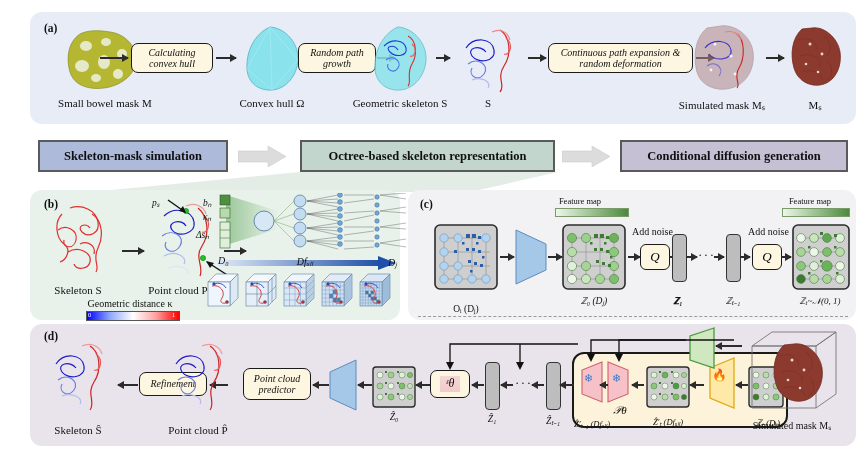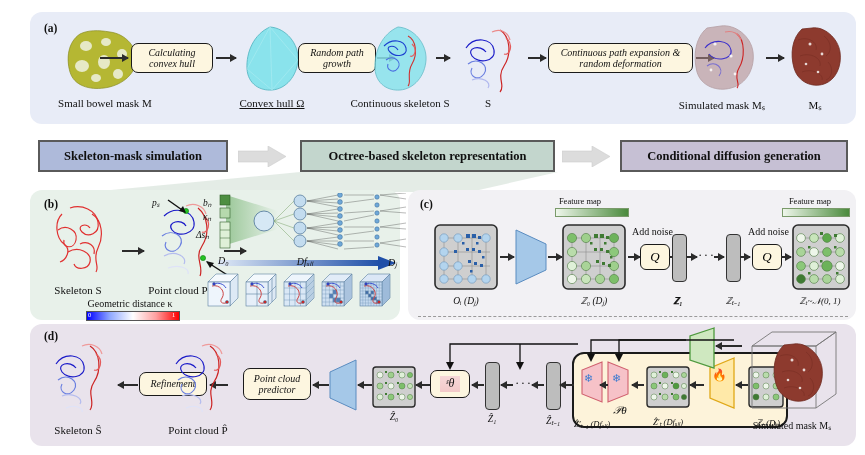--- a/index.html
+++ b/index.html
@@ -131,22 +131,22 @@
     </g>
     <g fill="#f0e8e6" opacity="0.9">
       <circle cx="26" cy="20" r="1.5"></circle>
         <circle cx="38" cy="30" r="1.4"></circle>
       <circle cx="22" cy="40" r="1.3"></circle>
         <circle cx="34" cy="48" r="1.3"></circle>
     </g>
   </svg>
 
   <div class="cap" style="left:105px;top:97px;">Small bowel mask M</div>
-  <div class="cap" style="left:272px;top:97px;text-decoration:underline;">Convex hull Ω</div>
-  <div class="cap" style="left:400px;top:97px;">Continuous skeleton S</div>
+  <div class="cap" style="left:272px;top:97px;">Convex hull Ω</div>
+  <div class="cap" style="left:400px;top:97px;">Geometric skeleton S</div>
   <div class="cap" style="left:488px;top:97px;">S</div>
   <div class="cap" style="left:722px;top:97px;">Simulated mask Mₛ</div>
   <div class="cap" style="left:815px;top:97px;">Mₛ</div>
 
   <div class="banner" style="left:38px;width:190px;background:#aebada;">Skeleton-mask simulation</div>
   <svg class="bigarrow" style="left:238px;" viewBox="0 0 48 21">
     <polygon points="0,5 30,5 30,0 48,10.5 30,21 30,16 0,16" fill="#dcdcdc" stroke="#cfcfcf" stroke-width="0.6"></polygon>
   </svg>
   <div class="banner" style="left:300px;width:255px;background:#c3d6cd;">Octree-based skeleton representation</div>
   <svg class="bigarrow" style="left:562px;" viewBox="0 0 48 21">
@@ -477,21 +477,21 @@
       <rect x="20" y="26" width="3" height="3"></rect>
         <rect x="34" y="36" width="3" height="3"></rect>
       <rect x="40" y="38" width="3" height="3"></rect>
         <rect x="46" y="40" width="3" height="3"></rect>
       <rect x="28" y="18" width="2.5" height="2.5"></rect>
         <rect x="42" y="18" width="2.5" height="2.5"></rect>
       <rect x="48" y="32" width="2.5" height="2.5"></rect>
         <rect x="36" y="46" width="2.5" height="2.5"></rect>
     </g>
   </svg>
-  <div class="lblc" style="left:466px;top:294px;font-style:italic;">Oᵢ (Dⱼ)</div>
+  <div class="lblc" style="left:466px;top:302px;">Oᵢ (Dⱼ)</div>
 
   <div class="arrow" style="left:500px;top:256px;width:14px;"></div>
   <svg style="position:absolute;left:514px;top:228px;" width="34" height="58">
     <polygon points="2,2 32,16 32,42 2,56" fill="#a5c8e8" stroke="#5a8cc0" stroke-width="1"></polygon>
   </svg>
   <div class="arrow" style="left:548px;top:256px;width:14px;"></div>
 
   <svg style="position:absolute;left:562px;top:224px;" width="64" height="66">
     <rect x="1" y="1" width="62" height="64" rx="5" fill="#cfcfcf" stroke="#2b2b2b" stroke-width="1.6"></rect>
     <g stroke="#8f8f8f" stroke-width="0.6">

